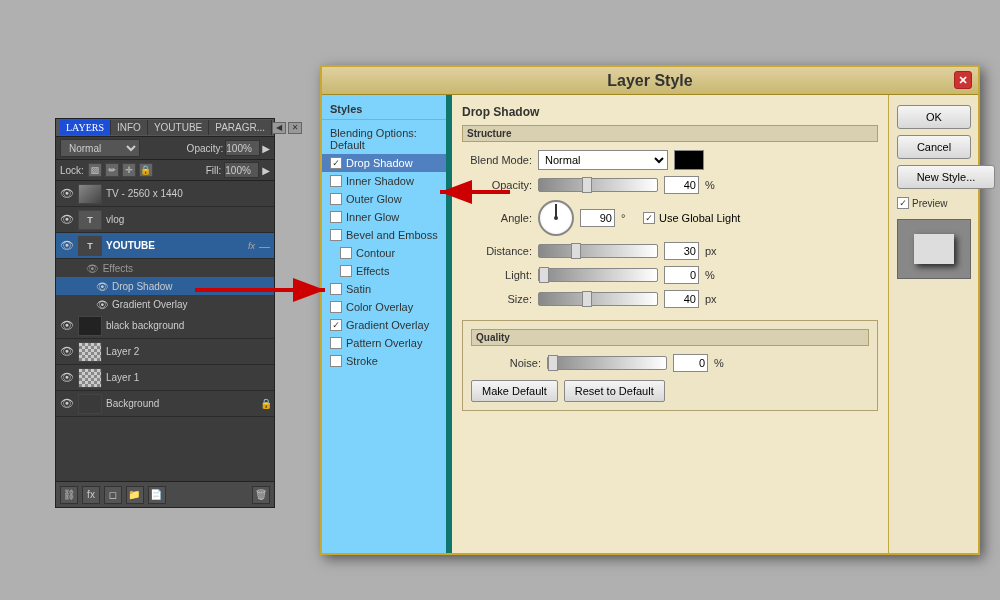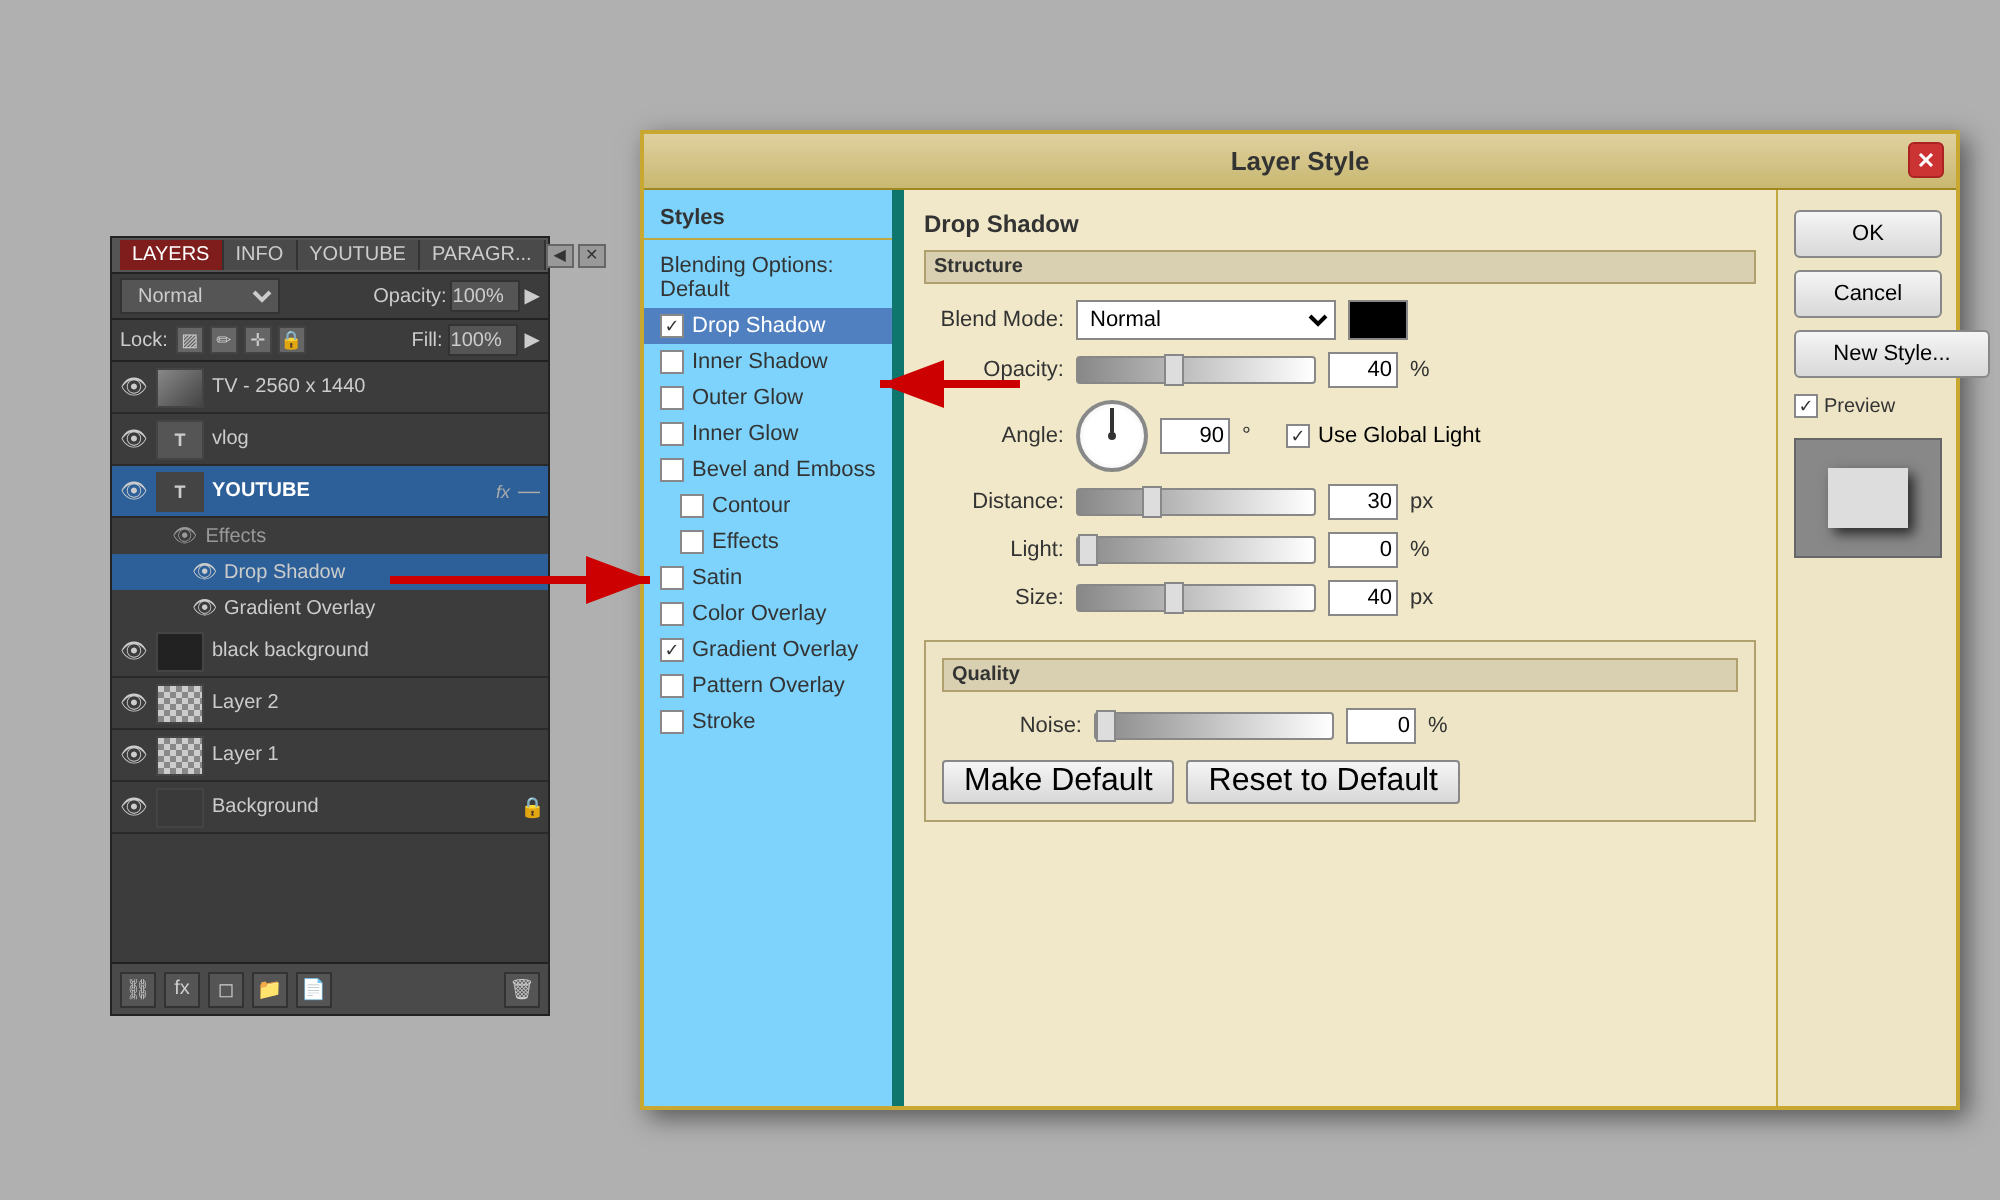--- a/index.html
+++ b/index.html
@@ -54,22 +54,23 @@
       border-bottom: 1px solid #222;
     }
     .layers-tab {
       padding: 2px 6px;
       font-size: 10px;
       color: #ccc;
       cursor: pointer;
       border-right: 1px solid #333;
     }
     .layers-tab.active {
-      background: #7f1d1d;
+      background: #1d4ed8;
       color: #fff;
+      font-family: Liberation Serif, serif;
     }
     .layers-controls {
       display: flex;
       align-items: center;
       padding: 2px 4px;
       gap: 4px;
       border-bottom: 1px solid #222;
     }
     .layers-controls select {
       background: #555;
@@ -269,21 +270,21 @@
     .dialog-titlebar {
       background: linear-gradient(to bottom, #e0d0a0, #c8b870);
       height: 28px;
       display: flex;
       align-items: center;
       justify-content: center;
       border-bottom: 1px solid #a08820;
       position: relative;
     }
     .dialog-title {
-      font-size: 13px;
+      font-size: 16px;
       font-weight: bold;
       color: #333;
     }
     .dialog-close {
       position: absolute;
       right: 6px;
       top: 4px;
       width: 18px;
       height: 18px;
       background: #cc3333;
@@ -577,21 +578,21 @@
     .bottom-buttons {
       display: flex;
       gap: 6px;
       margin-top: 8px;
     }
     .bottom-btn {
       height: 22px;
       padding: 0 10px;
       background: linear-gradient(to bottom, #f5f5f5, #d8d8d8);
       border: 1px solid #888;
-      font-size: 16px;
+      font-size: 11px;
       cursor: pointer;
       border-radius: 2px;
     }
 
     
     .layer-list::-webkit-scrollbar { width: 8px; }
     .layer-list::-webkit-scrollbar-track { background: #3c3c3c; }
     .layer-list::-webkit-scrollbar-thumb { background: #666; }
   </style>
 </head>

